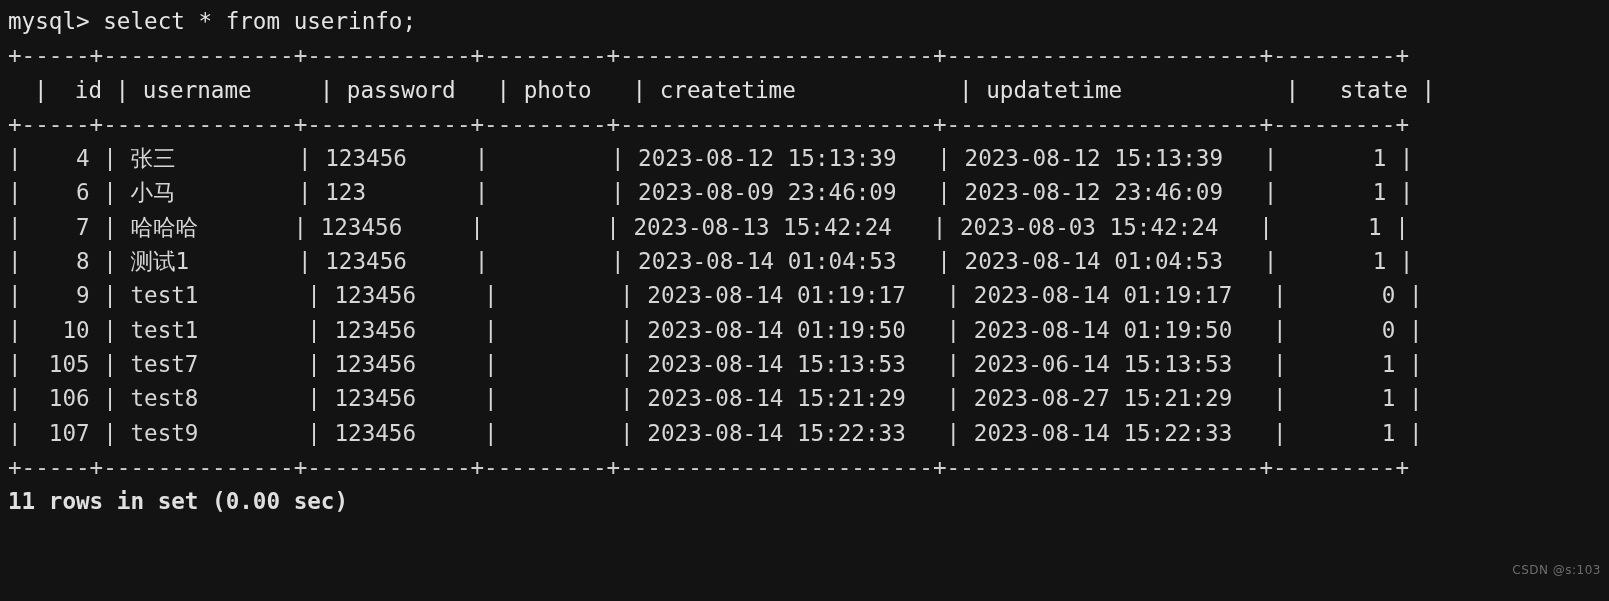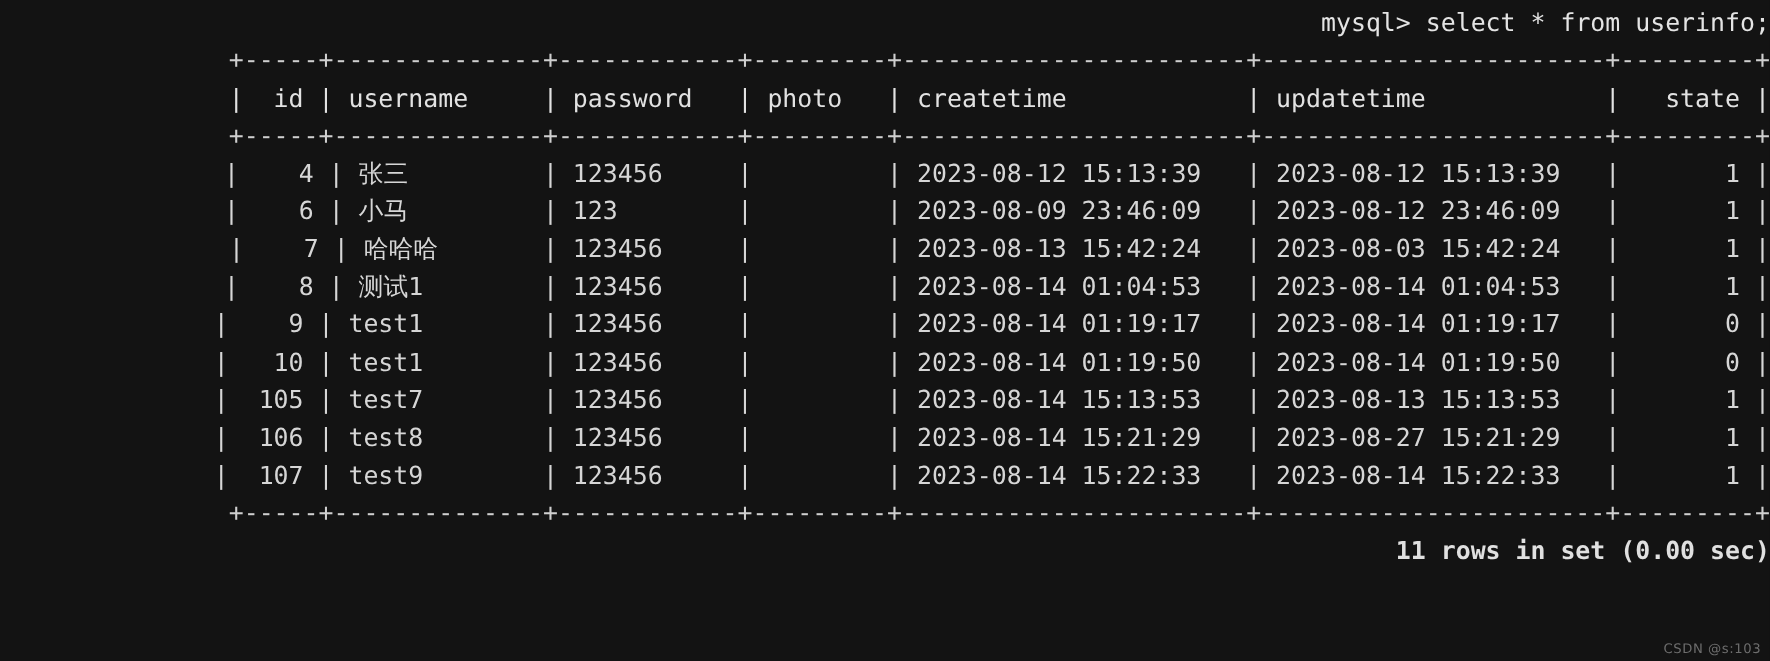--- a/index.html
+++ b/index.html
@@ -8,41 +8,40 @@
     background: #131313;
   }
   #terminal {
     position: relative;
     width: 1609px;
     height: 601px;
     background: #131313;
     overflow: hidden;
     box-sizing: border-box;
     padding: 4px 0 0 8px;
-    text-align: right;
   }
   .term-line {
     font-family: "DejaVu Sans Mono", "Liberation Mono", monospace;
     font-size: 22.6px;
     line-height: 34.3px;
     color: #d8d8d8;
     white-space: pre;
     letter-spacing: 0px;
     margin: 0;
     height: 34.3px;
   }
   .prompt-line { color: #e4e4e4; }
   .rule-line   { color: #cfcfcf; }
   .head-line   { color: #e2e2e2; margin-left: 26px; }
   .data-line   { color: #d6d6d6; }
   .footer-line { color: #e0e0e0; font-weight: bold; }
   #watermark {
     position: absolute;
     right: 8px;
-    bottom: 4px;
+    bottom: 24px;
     font-family: "DejaVu Sans", "Liberation Sans", sans-serif;
     font-size: 12px;
     color: #6d6d6d;
     letter-spacing: 0.5px;
     white-space: pre;
     margin-left: 46px;
   }
 </style>
 </head>
 <body>
@@ -57,21 +56,21 @@
 
   <div class="term-line rule-line">+-----+--------------+------------+---------+-----------------------+-----------------------+---------+</div>
 
   <div id="table-body">
       <div class="term-line data-line">|    4 | 张三         | 123456     |         | 2023-08-12 15:13:39   | 2023-08-12 15:13:39   |       1 |</div>
       <div class="term-line data-line">|    6 | 小马         | 123        |         | 2023-08-09 23:46:09   | 2023-08-12 23:46:09   |       1 |</div>
       <div class="term-line data-line">|    7 | 哈哈哈       | 123456     |         | 2023-08-13 15:42:24   | 2023-08-03 15:42:24   |       1 |</div>
       <div class="term-line data-line">|    8 | 测试1        | 123456     |         | 2023-08-14 01:04:53   | 2023-08-14 01:04:53   |       1 |</div>
       <div class="term-line data-line">|    9 | test1        | 123456     |         | 2023-08-14 01:19:17   | 2023-08-14 01:19:17   |       0 |</div>
       <div class="term-line data-line">|   10 | test1        | 123456     |         | 2023-08-14 01:19:50   | 2023-08-14 01:19:50   |       0 |</div>
-      <div class="term-line data-line">|  105 | test7        | 123456     |         | 2023-08-14 15:13:53   | 2023-08-13 15:13:53   |       1 |</div>
+      <div class="term-line data-line">|  105 | test7        | 123456     |         | 2023-08-14 15:13:53   | 2023-06-14 15:13:53   |       1 |</div>
       <div class="term-line data-line">|  106 | test8        | 123456     |         | 2023-08-14 15:21:29   | 2023-08-27 15:21:29   |       1 |</div>
       <div class="term-line data-line">|  107 | test9        | 123456     |         | 2023-08-14 15:22:33   | 2023-08-14 15:22:33   |       1 |</div>
     </div>
 
   <div class="term-line rule-line">+-----+--------------+------------+---------+-----------------------+-----------------------+---------+</div>
 
   <div class="term-line footer-line">11 rows in set (0.00 sec)</div>
 
   <div id="watermark">CSDN @s:103</div>
 

